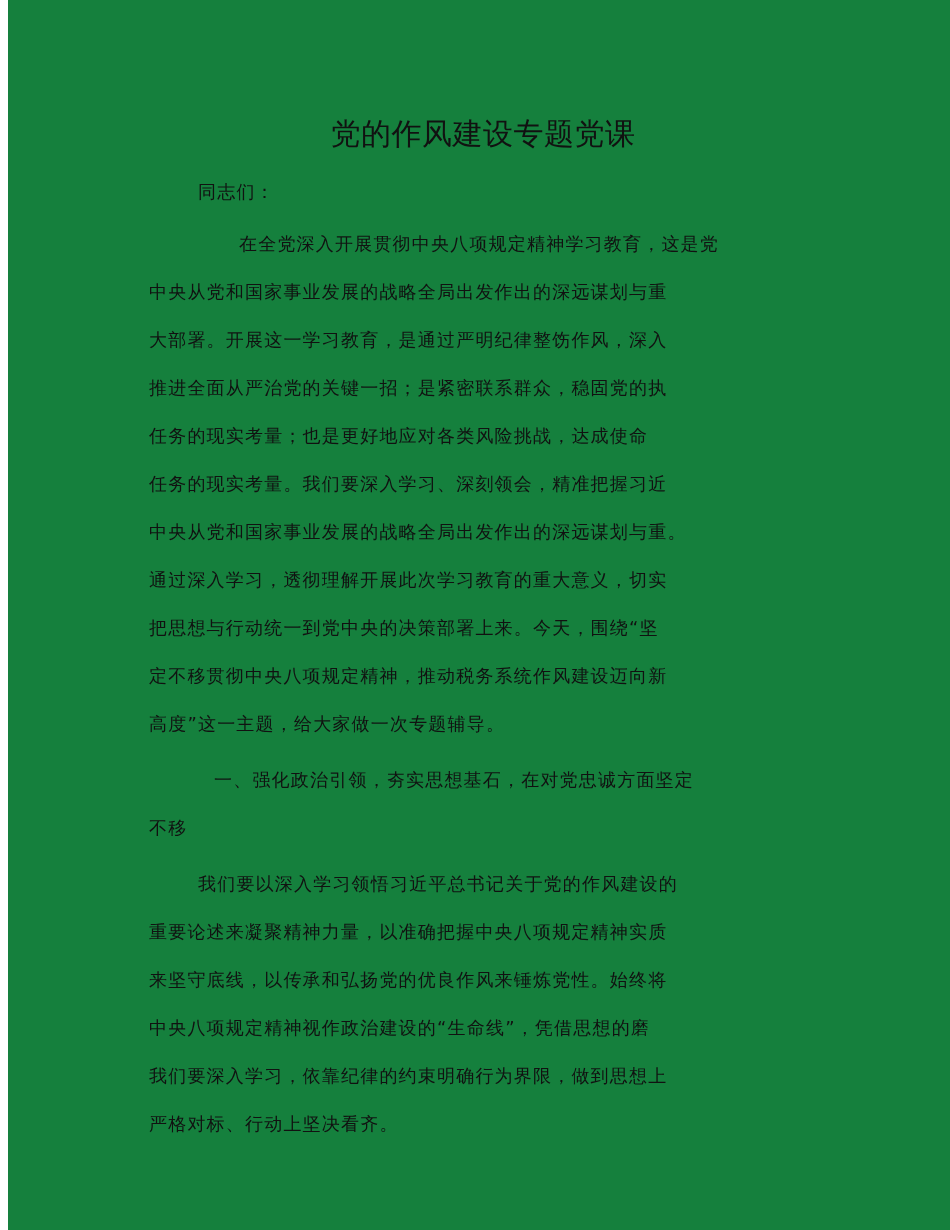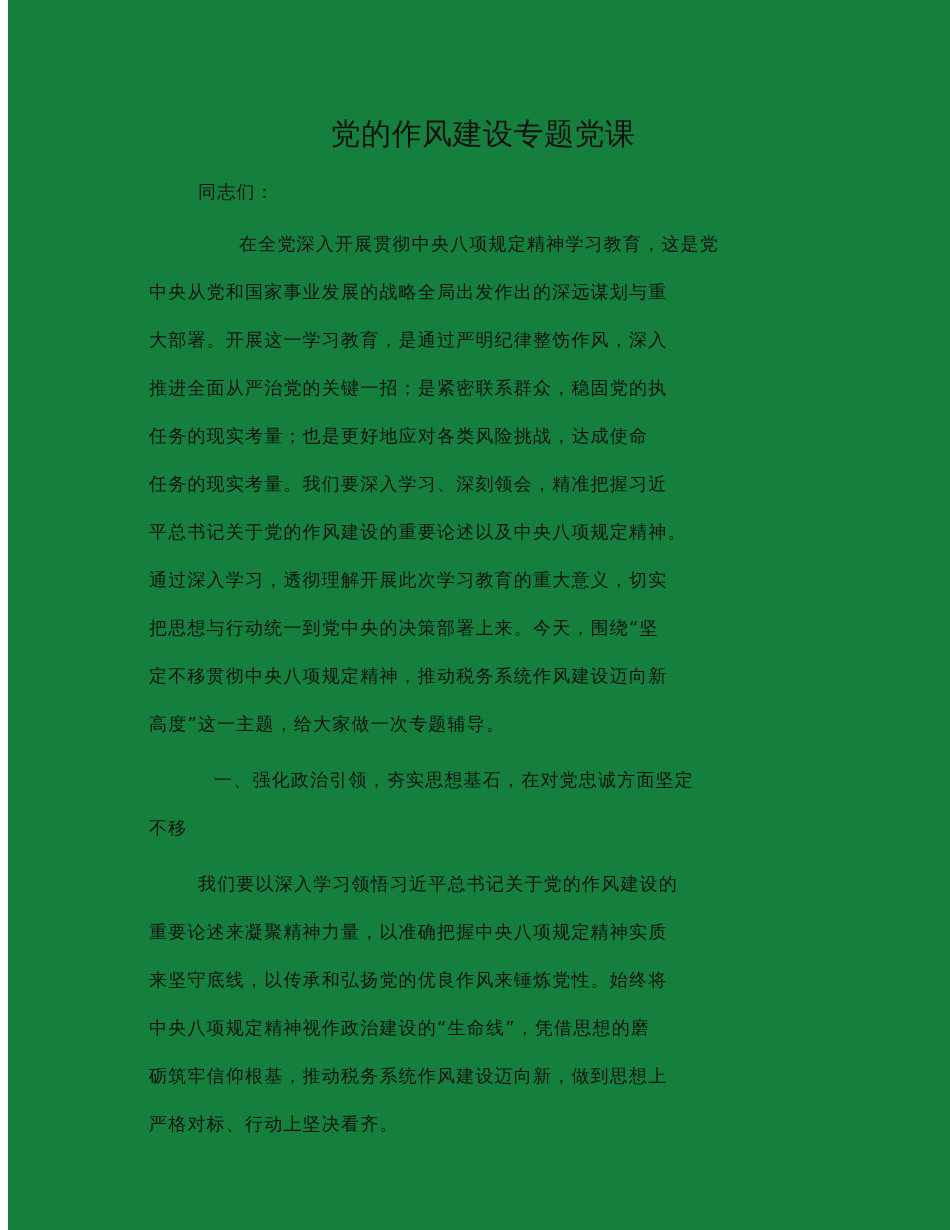--- a/index.html
+++ b/index.html
@@ -50,33 +50,33 @@
 
   <div class="line indent" style="top:176px;">同志们：</div>
 
   <div>
     <div class="line indent" style="top:228px;margin-left:41px;">在全党深入开展贯彻中央八项规定精神学习教育，这是党</div>
     <div class="line" style="top:276px;">中央从党和国家事业发展的战略全局出发作出的深远谋划与重</div>
     <div class="line" style="top:324px;">大部署。开展这一学习教育，是通过严明纪律整饬作风，深入</div>
     <div class="line" style="top:372px;">推进全面从严治党的关键一招；是紧密联系群众，稳固党的执</div>
     <div class="line" style="top:420px;">任务的现实考量；也是更好地应对各类风险挑战，达成使命</div>
     <div class="line" style="top:468px;">任务的现实考量。我们要深入学习、深刻领会，精准把握习近</div>
-    <div class="line" style="top:516px;">平总书记关于党的作风建设的重要论述以及中央八项规定精神。</div>
+    <div class="line" style="top:516px;">中央从党和国家事业发展的战略全局出发作出的深远谋划与重。</div>
     <div class="line" style="top:564px;">通过深入学习，透彻理解开展此次学习教育的重大意义，切实</div>
     <div class="line" style="top:612px;">把思想与行动统一到党中央的决策部署上来。今天，围绕“坚</div>
     <div class="line" style="top:660px;">定不移贯彻中央八项规定精神，推动税务系统作风建设迈向新</div>
     <div class="line" style="top:708px;">高度”这一主题，给大家做一次专题辅导。</div>
   </div>
 
   <div>
     <div class="line indent" style="top:764px;margin-left:16px;">一、强化政治引领，夯实思想基石，在对党忠诚方面坚定</div>
     <div class="line" style="top:812px;">不移</div>
   </div>
 
   <div>
     <div class="line indent" style="top:868px;">我们要以深入学习领悟习近平总书记关于党的作风建设的</div>
     <div class="line" style="top:916px;">重要论述来凝聚精神力量，以准确把握中央八项规定精神实质</div>
     <div class="line" style="top:964px;">来坚守底线，以传承和弘扬党的优良作风来锤炼党性。始终将</div>
     <div class="line" style="top:1012px;">中央八项规定精神视作政治建设的“生命线”，凭借思想的磨</div>
-    <div class="line" style="top:1060px;">砺筑牢信仰根基，推动税务系统作风建设迈向新，做到思想上</div>
+    <div class="line" style="top:1060px;">我们要深入学习，依靠纪律的约束明确行为界限，做到思想上</div>
     <div class="line" style="top:1108px;text-align:right;">严格对标、行动上坚决看齐。</div>
   </div>
 </div>
 
 </body></html>

